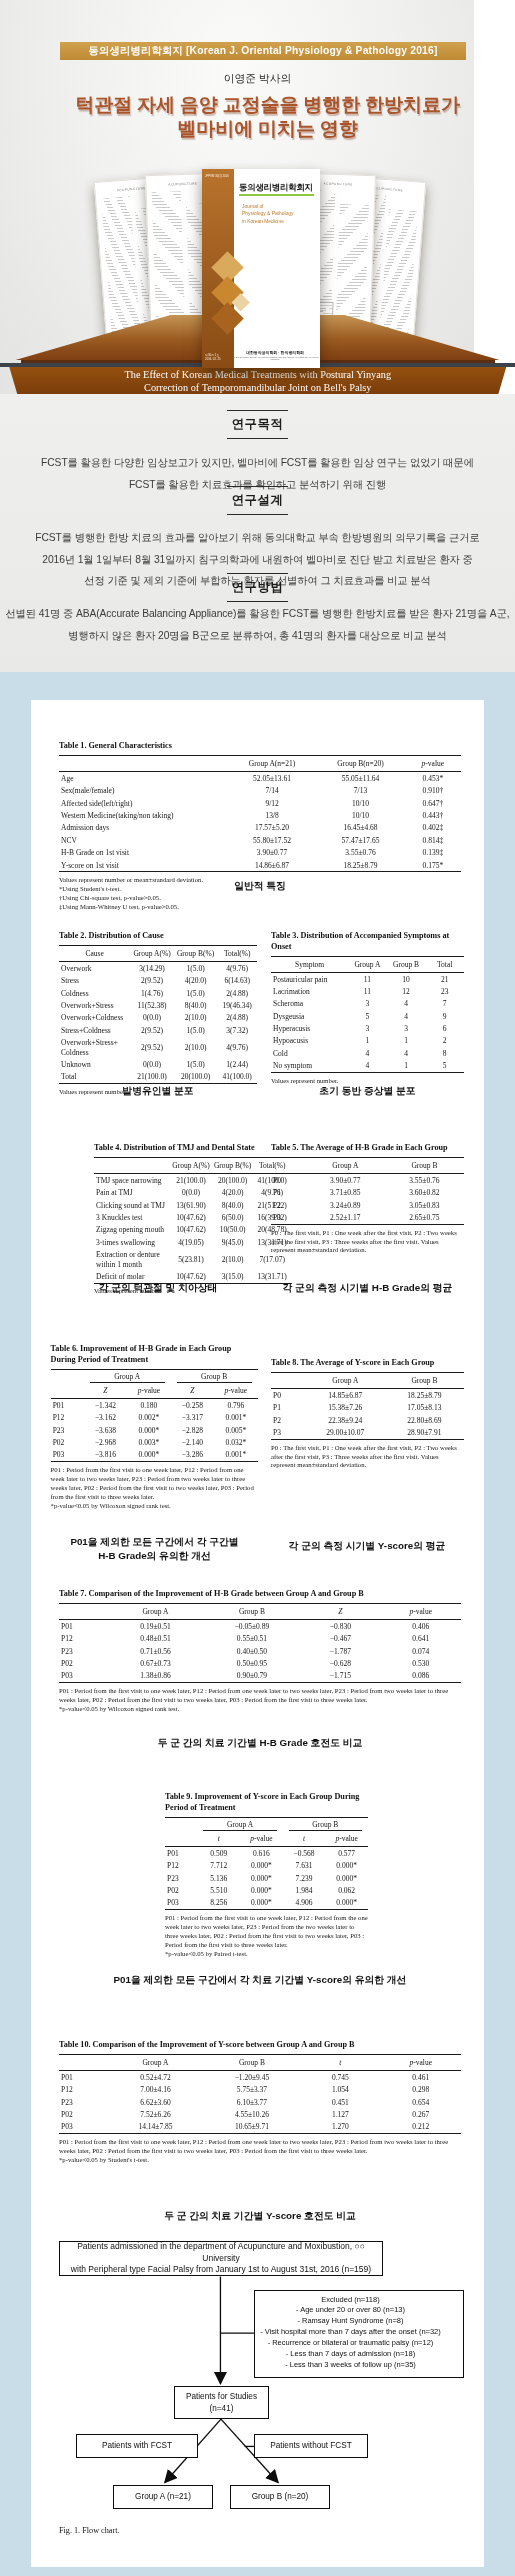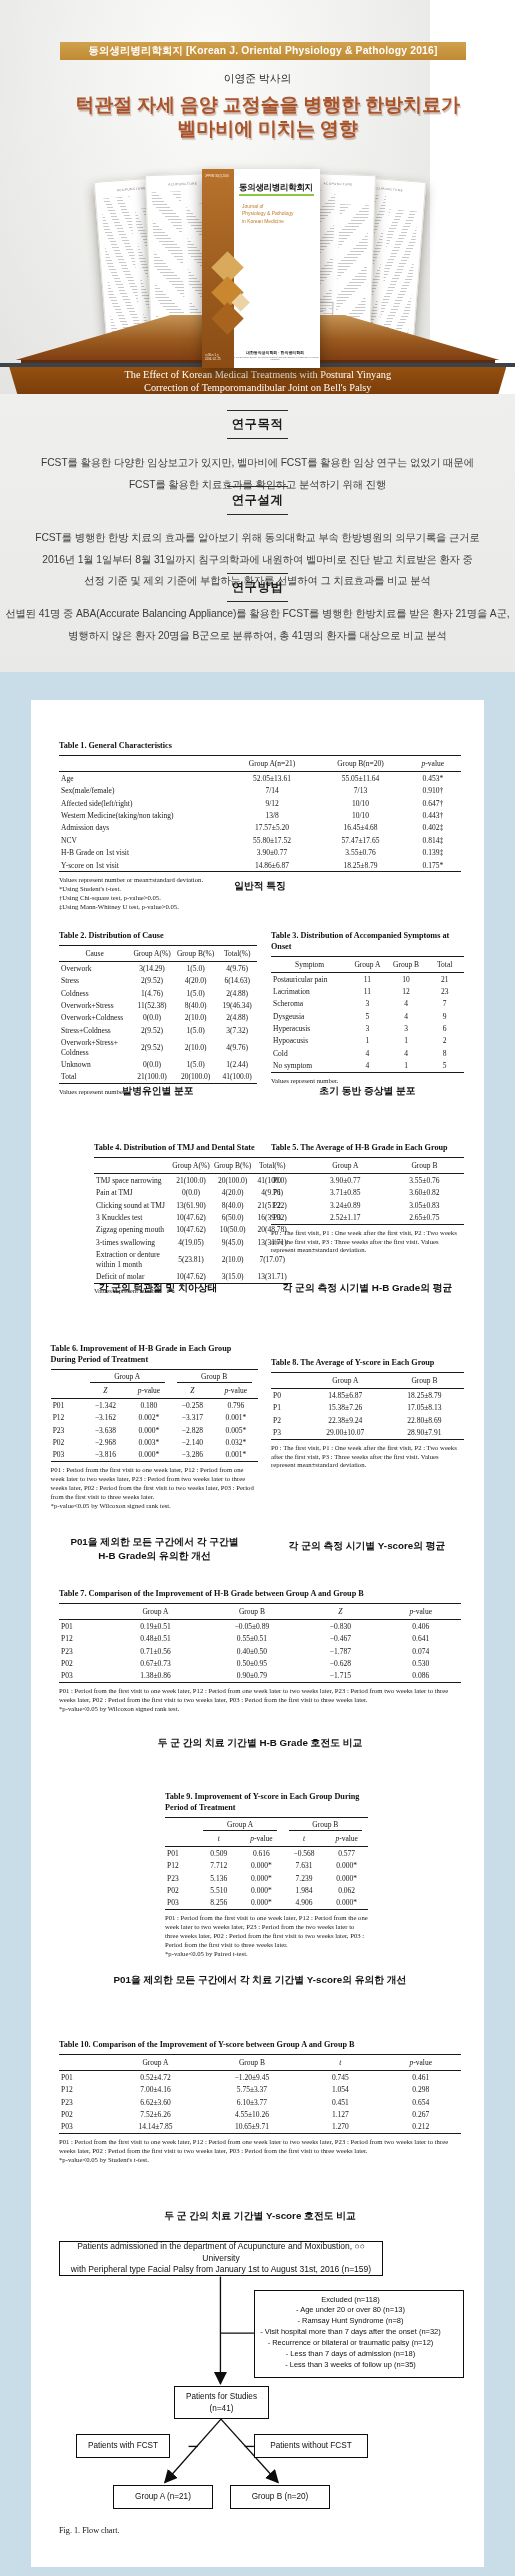--- a/index.html
+++ b/index.html
@@ -1,21 +1,21 @@
 <!DOCTYPE html>
 <html style="font-size:8.2px"><head>
 <meta charset="utf-8">
 <style>
   html,body{margin:0;padding:0;background:#fff;}
   .page{position:relative;width:515px;height:2913px;margin:0;overflow:hidden;
         font-family:"Liberation Sans","DejaVu Sans",sans-serif;}
   .abs{position:absolute;}
 
   
-  .hero{position:absolute;left:0;top:0;width:430px;height:394px;
+  .hero{position:absolute;left:0;top:0;width:474px;height:394px;
         background:radial-gradient(ellipse at 50% 18%, #fbfbf9 0%, #f1f1ef 45%, #e3e3e1 100%);}
   .banner-top{left:60px;top:42px;width:406px;height:17.5px;
         background:linear-gradient(180deg,#d0a14d,#c08a34);
         color:#fff;font-weight:700;font-size:10.3px;line-height:17.5px;text-align:center;letter-spacing:0.2px;}
   .author-line{left:0;top:72px;width:515px;text-align:center;
         font-family:"Liberation Serif","DejaVu Serif",serif;font-size:10.8px;color:#2b2b2b;}
   .main-title{left:10px;top:93px;width:515px;text-align:center;
         font-family:"Liberation Serif","DejaVu Serif",serif;font-weight:700;
         font-size:19px;line-height:24px;color:#a9542b;
         text-shadow:1px 1.5px 1px rgba(112,48,18,.32);}
@@ -847,21 +847,21 @@
 with Peripheral type Facial Palsy from January 1st to August 31st, 2016 (n=159)</div>
       <div class="fbox left" style="left:223px;top:1590px;width:210px;height:88px;">Excluded (n=118)
 - Age under 20 or over 80 (n=13)
 - Ramsay Hunt Syndrome (n=8)
 - Visit hospital more than 7 days after the onset (n=32)
 - Recurrence or bilateral or traumatic palsy (n=12)
 - Less than 7 days of admission (n=18)
 - Less than 3 weeks of follow up (n=35)</div>
       <div class="fbox" style="left:143px;top:1686px;width:95px;height:33px;">Patients for Studies
 (n=41)</div>
-      <div class="fbox" style="left:45px;top:1734px;width:94px;height:24px;">Patients with FCST</div>
+      <div class="fbox" style="left:45px;top:1734px;width:122px;height:24px;">Patients with FCST</div>
       <div class="fbox" style="left:223px;top:1734px;width:114px;height:24px;">Patients without FCST</div>
       <div class="fbox" style="left:82px;top:1785px;width:100px;height:24px;">Group A (n=21)</div>
       <div class="fbox" style="left:199px;top:1785px;width:100px;height:24px;">Group B (n=20)</div>
       <div class="fig-cap" style="left:28px;top:1826px;">Fig. 1. Flow chart.</div>
     </div>
   </div>
 
 </div>
 
 

